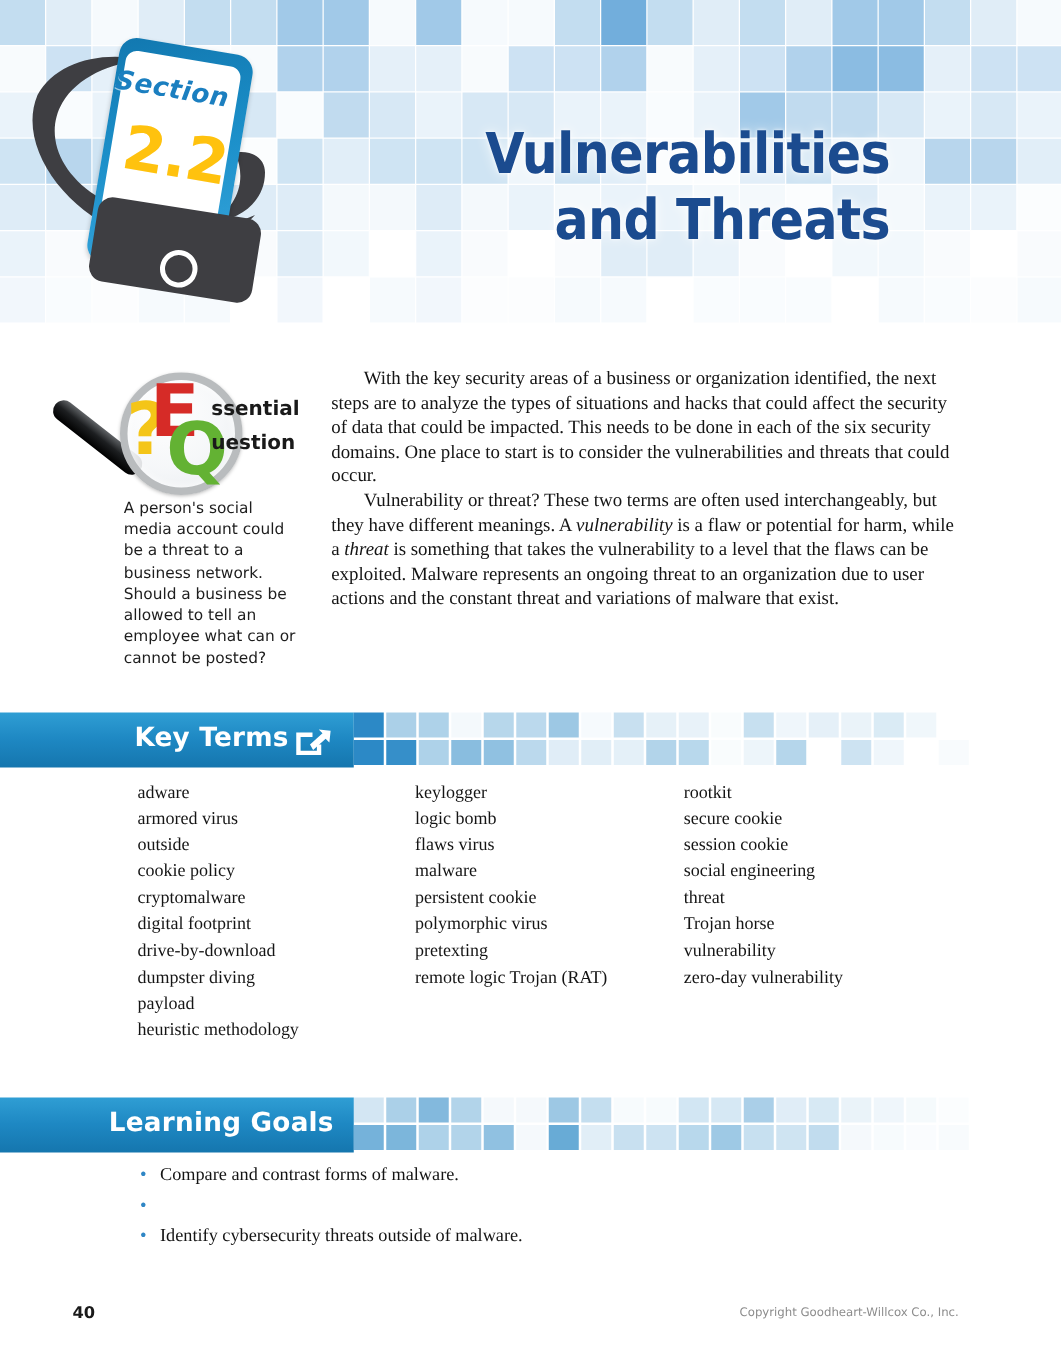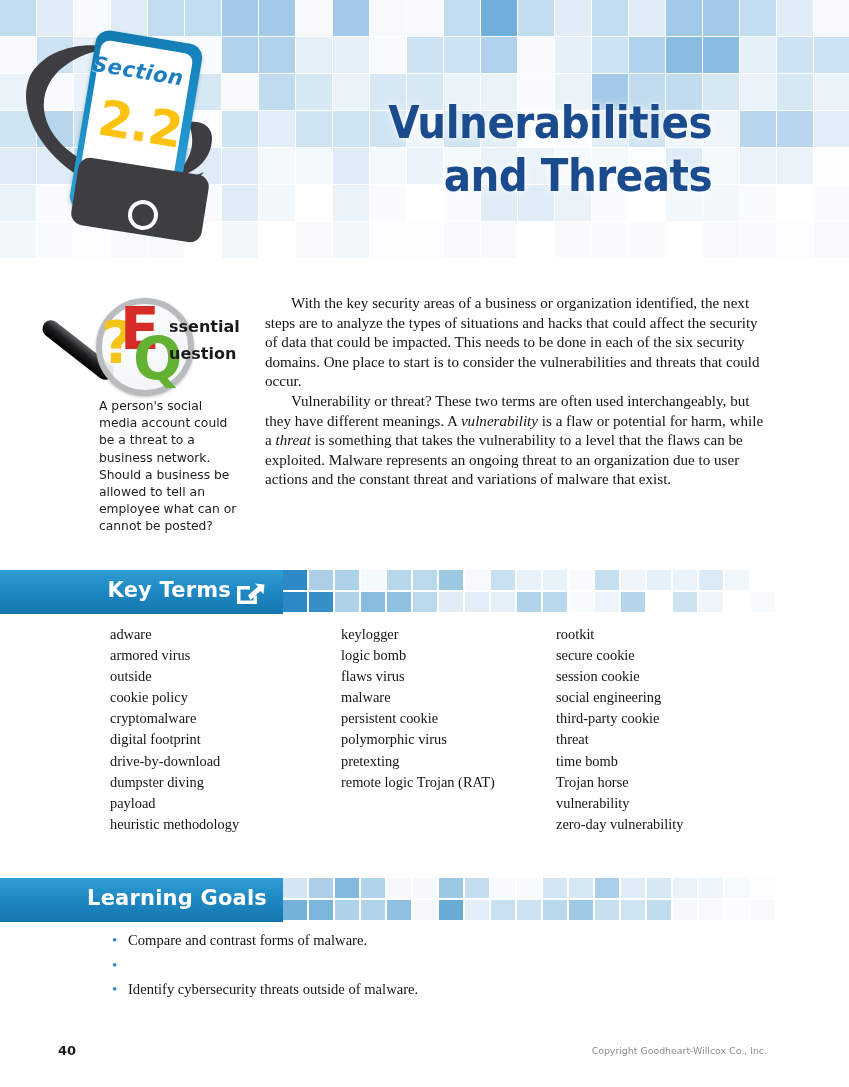--- a/index.html
+++ b/index.html
@@ -156,21 +156,21 @@
   
   #keyterms-columns{
     position:absolute;left:110px;top:624px;width:680px;
     display:flex;
   }
   .kt-col{
     font-family:"Liberation Serif", serif;font-size:14.4px;line-height:21.1px;
     color:#141414;
   }
   #kt-col-0{width:222px;}
-  #kt-col-1{width:215px;margin-left:9px;}
+  #kt-col-1{width:215px;}
   #kt-col-2{width:220px;}
   .kt-term{display:block;white-space:nowrap;}
 
   
   #learning-goals-list{
     position:absolute;left:112px;top:930px;width:560px;
   }
   .goal-row{
     display:flex;align-items:baseline;margin-bottom:3.5px;
   }
@@ -462,23 +462,21 @@
       <span class="kt-term">persistent cookie</span>
       <span class="kt-term">polymorphic virus</span>
       <span class="kt-term">pretexting</span>
       <span class="kt-term">remote logic Trojan (RAT)</span>
     </div>
   <div class="kt-col" id="kt-col-2">
       <span class="kt-term">rootkit</span>
       <span class="kt-term">secure cookie</span>
       <span class="kt-term">session cookie</span>
       <span class="kt-term">social engineering</span>
-      <span class="kt-term">third-party cookie</span>
       <span class="kt-term">threat</span>
-      <span class="kt-term">time bomb</span>
       <span class="kt-term">Trojan horse</span>
       <span class="kt-term">vulnerability</span>
       <span class="kt-term">zero-day vulnerability</span>
     </div>
 </div>
 
 <div class="section-banner" id="learning-banner">
   <div class="banner-bar">
     <div class="banner-label">Learning Goals</div>
   </div>

